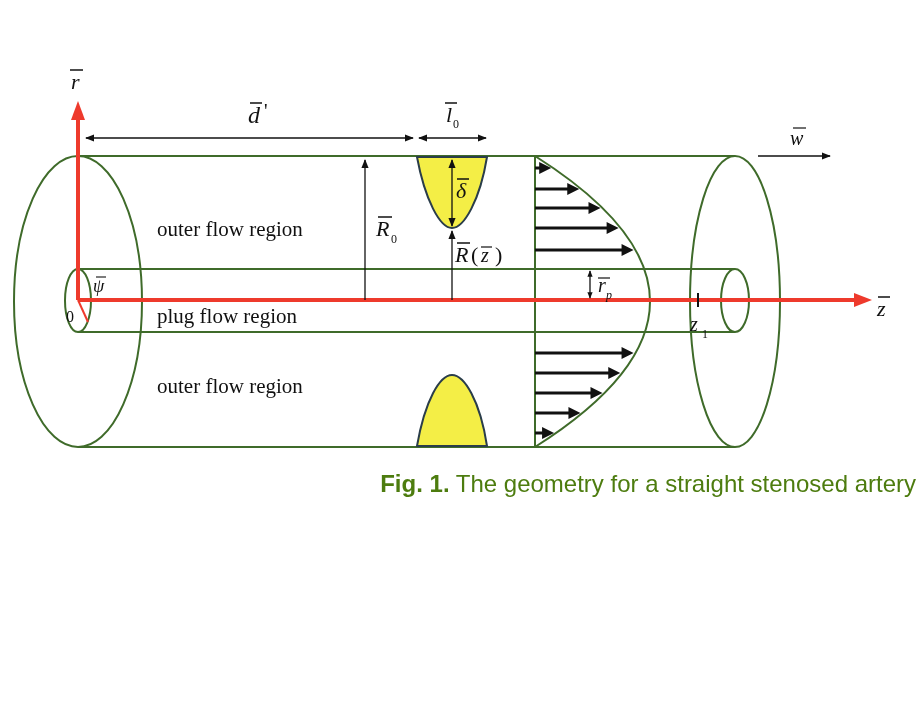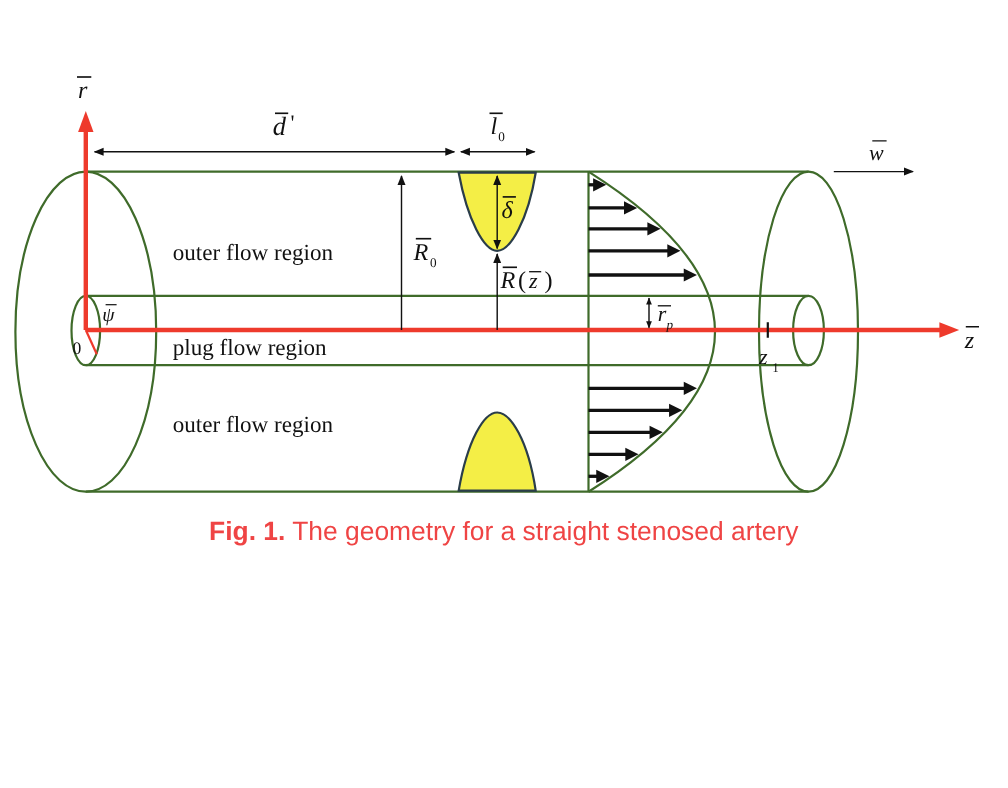--- a/index.html
+++ b/index.html
@@ -1,21 +1,21 @@
 <!DOCTYPE html>
 <html><head>
 <meta charset="utf-8">
 <style>
   html, body { margin: 0; padding: 0; background: #ffffff; }
   body { width: 916px; height: 716px; position: relative; overflow: hidden; }
   #fig { position: absolute; left: 0; top: 0; }
   .serif { font-family: "Liberation Serif", "DejaVu Serif", serif; }
   .caption {
-    position: absolute; left: 0; top: 470px; width: 916px; text-align: center;
-    font-family: "Liberation Sans", "DejaVu Sans", sans-serif; font-size: 24px; color: #ef4444;
+    position: absolute; left: 0; top: 470px; width: 916px; text-align: right;
+    font-family: "Liberation Sans", "DejaVu Sans", sans-serif; font-size: 24px; color: #4d7c0f;
   }
   .caption b { font-weight: bold; }
 </style>
 </head>
 <body>
 
 <svg id="fig" width="916" height="716" viewBox="0 0 916 716">
   <defs>
     <marker id="ah" viewBox="0 0 10 10" refX="9" refY="5" markerWidth="7" markerHeight="7" orient="auto-start-reverse">
       <path d="M0,1 L10,5 L0,9 z" fill="#111"></path>

